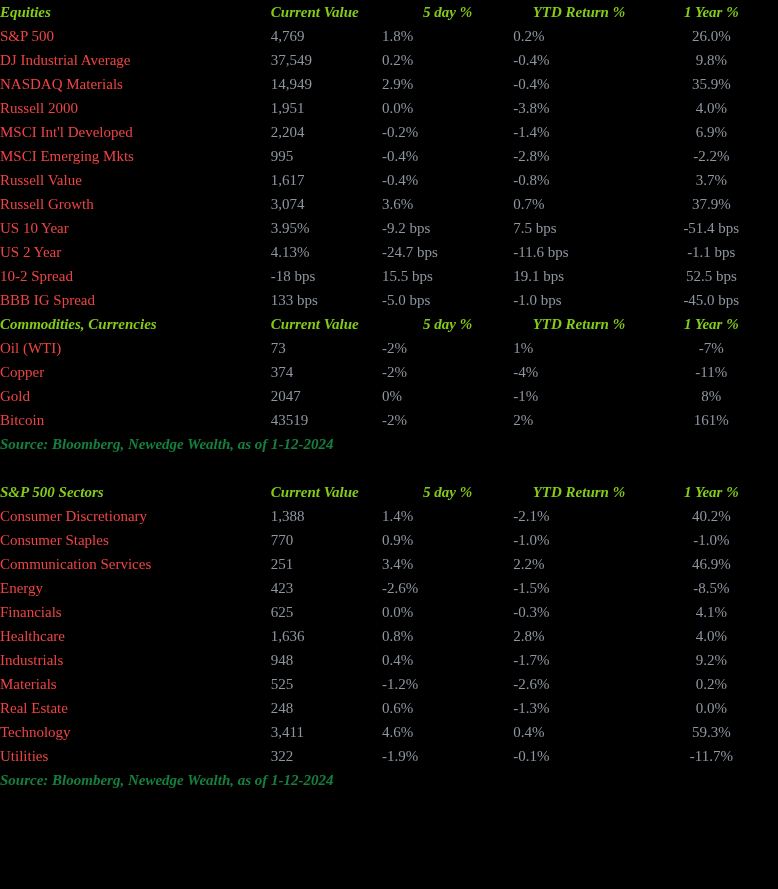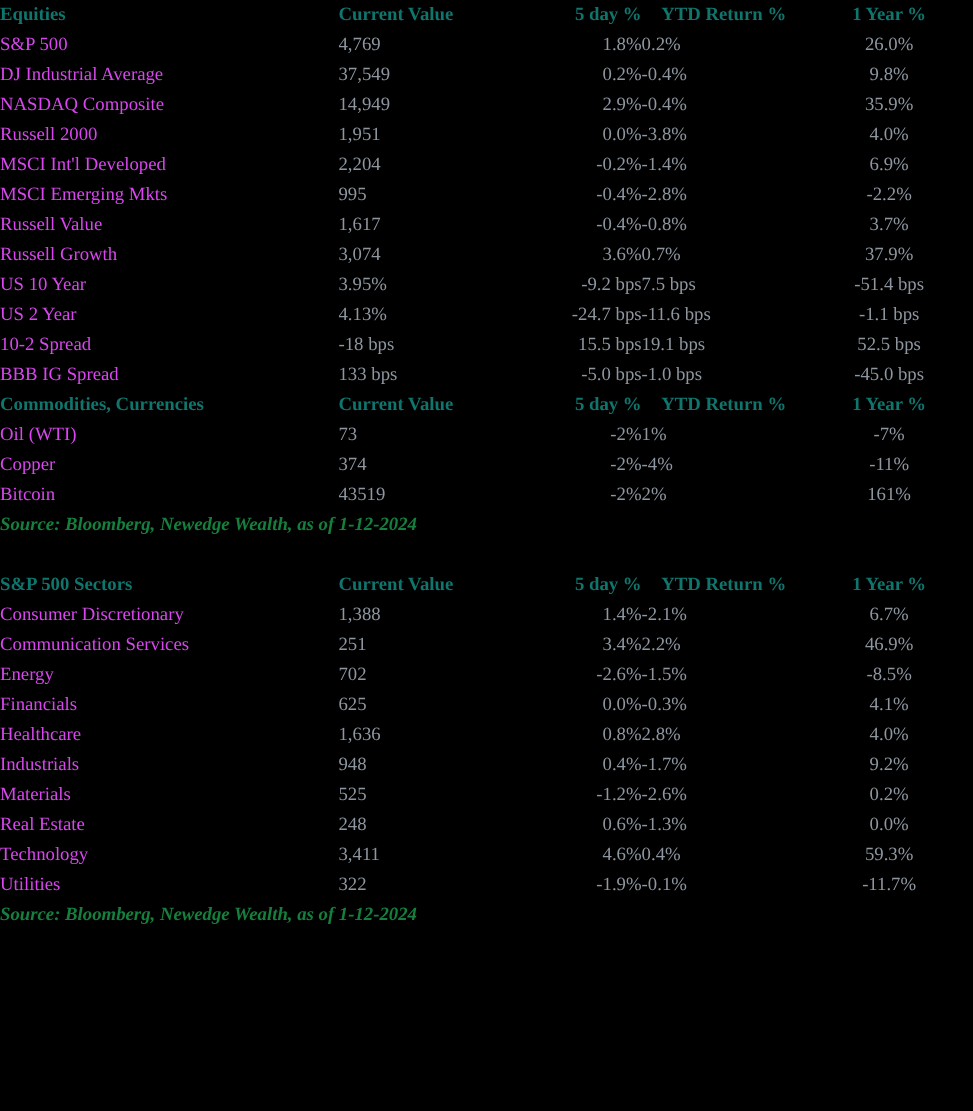--- a/index.html
+++ b/index.html
@@ -31,37 +31,38 @@
     margin: 0;
     font-size: 15px;
     line-height: 24px;
     height: 24px;
     vertical-align: middle;
     white-space: nowrap;
     overflow: hidden;
   }
   .c-label { width: 268px; text-align: left; padding-left: 4px; }
   .c-v1 { width: 110px; text-align: left; padding-right: 8px; }
-  .c-v2 { width: 130px; text-align: right; padding-right: 8px; }
+  .c-v2 { width: 130px; padding-right: 8px; }
   .c-v3 { width: 130px; padding-right: 8px; }
   .c-v4 { width: 132px; text-align: center; padding-right: 6px; }
 
   .hdr td, .hdr th {
-    color: #0f766e;
+    color: #84cc16;
     font-weight: bold;
     font-size: 16px;
     line-height: 25px;
     height: 25px;
+    font-style: italic;
   }
   .row td {
     color: #9aa0a6;
     font-weight: normal;
   }
   .row td.c-label {
-    color: #d946ef;
+    color: #ef4444;
   }
   .row td.num {
     color: #8e96a0;
   }
   .source {
     color: #15803d;
     font-size: 13px;
     line-height: 18px;
     padding-left: 4px;
     padding-top: 1px;
@@ -95,21 +96,21 @@
       <td class="c-v4 num">26.0%</td>
     </tr>
     <tr class="row">
       <td class="c-label">DJ Industrial Average</td>
       <td class="c-v1 num">37,549</td>
       <td class="c-v2 num">0.2%</td>
       <td class="c-v3 num">-0.4%</td>
       <td class="c-v4 num">9.8%</td>
     </tr>
     <tr class="row">
-      <td class="c-label">NASDAQ Composite</td>
+      <td class="c-label">NASDAQ Materials</td>
       <td class="c-v1 num">14,949</td>
       <td class="c-v2 num">2.9%</td>
       <td class="c-v3 num">-0.4%</td>
       <td class="c-v4 num">35.9%</td>
     </tr>
     <tr class="row">
       <td class="c-label">Russell 2000</td>
       <td class="c-v1 num">1,951</td>
       <td class="c-v2 num">0.0%</td>
       <td class="c-v3 num">-3.8%</td>
@@ -188,20 +189,27 @@
       <td class="c-v4 num">-7%</td>
     </tr>
     <tr class="row">
       <td class="c-label">Copper</td>
       <td class="c-v1 num">374</td>
       <td class="c-v2 num">-2%</td>
       <td class="c-v3 num">-4%</td>
       <td class="c-v4 num">-11%</td>
     </tr>
     <tr class="row">
+      <td class="c-label">Gold</td>
+      <td class="c-v1 num">2047</td>
+      <td class="c-v2 num">0%</td>
+      <td class="c-v3 num">-1%</td>
+      <td class="c-v4 num">8%</td>
+    </tr>
+    <tr class="row">
       <td class="c-label">Bitcoin</td>
       <td class="c-v1 num">43519</td>
       <td class="c-v2 num">-2%</td>
       <td class="c-v3 num">2%</td>
       <td class="c-v4 num">161%</td>
     </tr>
     <tr>
       <td class="source" colspan="5">Source: Bloomberg, Newedge Wealth, as of 1-12-2024</td>
     </tr>
     <tr>
@@ -213,32 +221,39 @@
       <th class="c-v1">Current Value</th>
       <th class="c-v2">5 day %</th>
       <th class="c-v3">YTD Return %</th>
       <th class="c-v4">1 Year %</th>
     </tr>
     <tr class="row">
       <td class="c-label">Consumer Discretionary</td>
       <td class="c-v1 num">1,388</td>
       <td class="c-v2 num">1.4%</td>
       <td class="c-v3 num">-2.1%</td>
-      <td class="c-v4 num">6.7%</td>
+      <td class="c-v4 num">40.2%</td>
+    </tr>
+    <tr class="row">
+      <td class="c-label">Consumer Staples</td>
+      <td class="c-v1 num">770</td>
+      <td class="c-v2 num">0.9%</td>
+      <td class="c-v3 num">-1.0%</td>
+      <td class="c-v4 num">-1.0%</td>
     </tr>
     <tr class="row">
       <td class="c-label">Communication Services</td>
       <td class="c-v1 num">251</td>
       <td class="c-v2 num">3.4%</td>
       <td class="c-v3 num">2.2%</td>
       <td class="c-v4 num">46.9%</td>
     </tr>
     <tr class="row">
       <td class="c-label">Energy</td>
-      <td class="c-v1 num">702</td>
+      <td class="c-v1 num">423</td>
       <td class="c-v2 num">-2.6%</td>
       <td class="c-v3 num">-1.5%</td>
       <td class="c-v4 num">-8.5%</td>
     </tr>
     <tr class="row">
       <td class="c-label">Financials</td>
       <td class="c-v1 num">625</td>
       <td class="c-v2 num">0.0%</td>
       <td class="c-v3 num">-0.3%</td>
       <td class="c-v4 num">4.1%</td>

